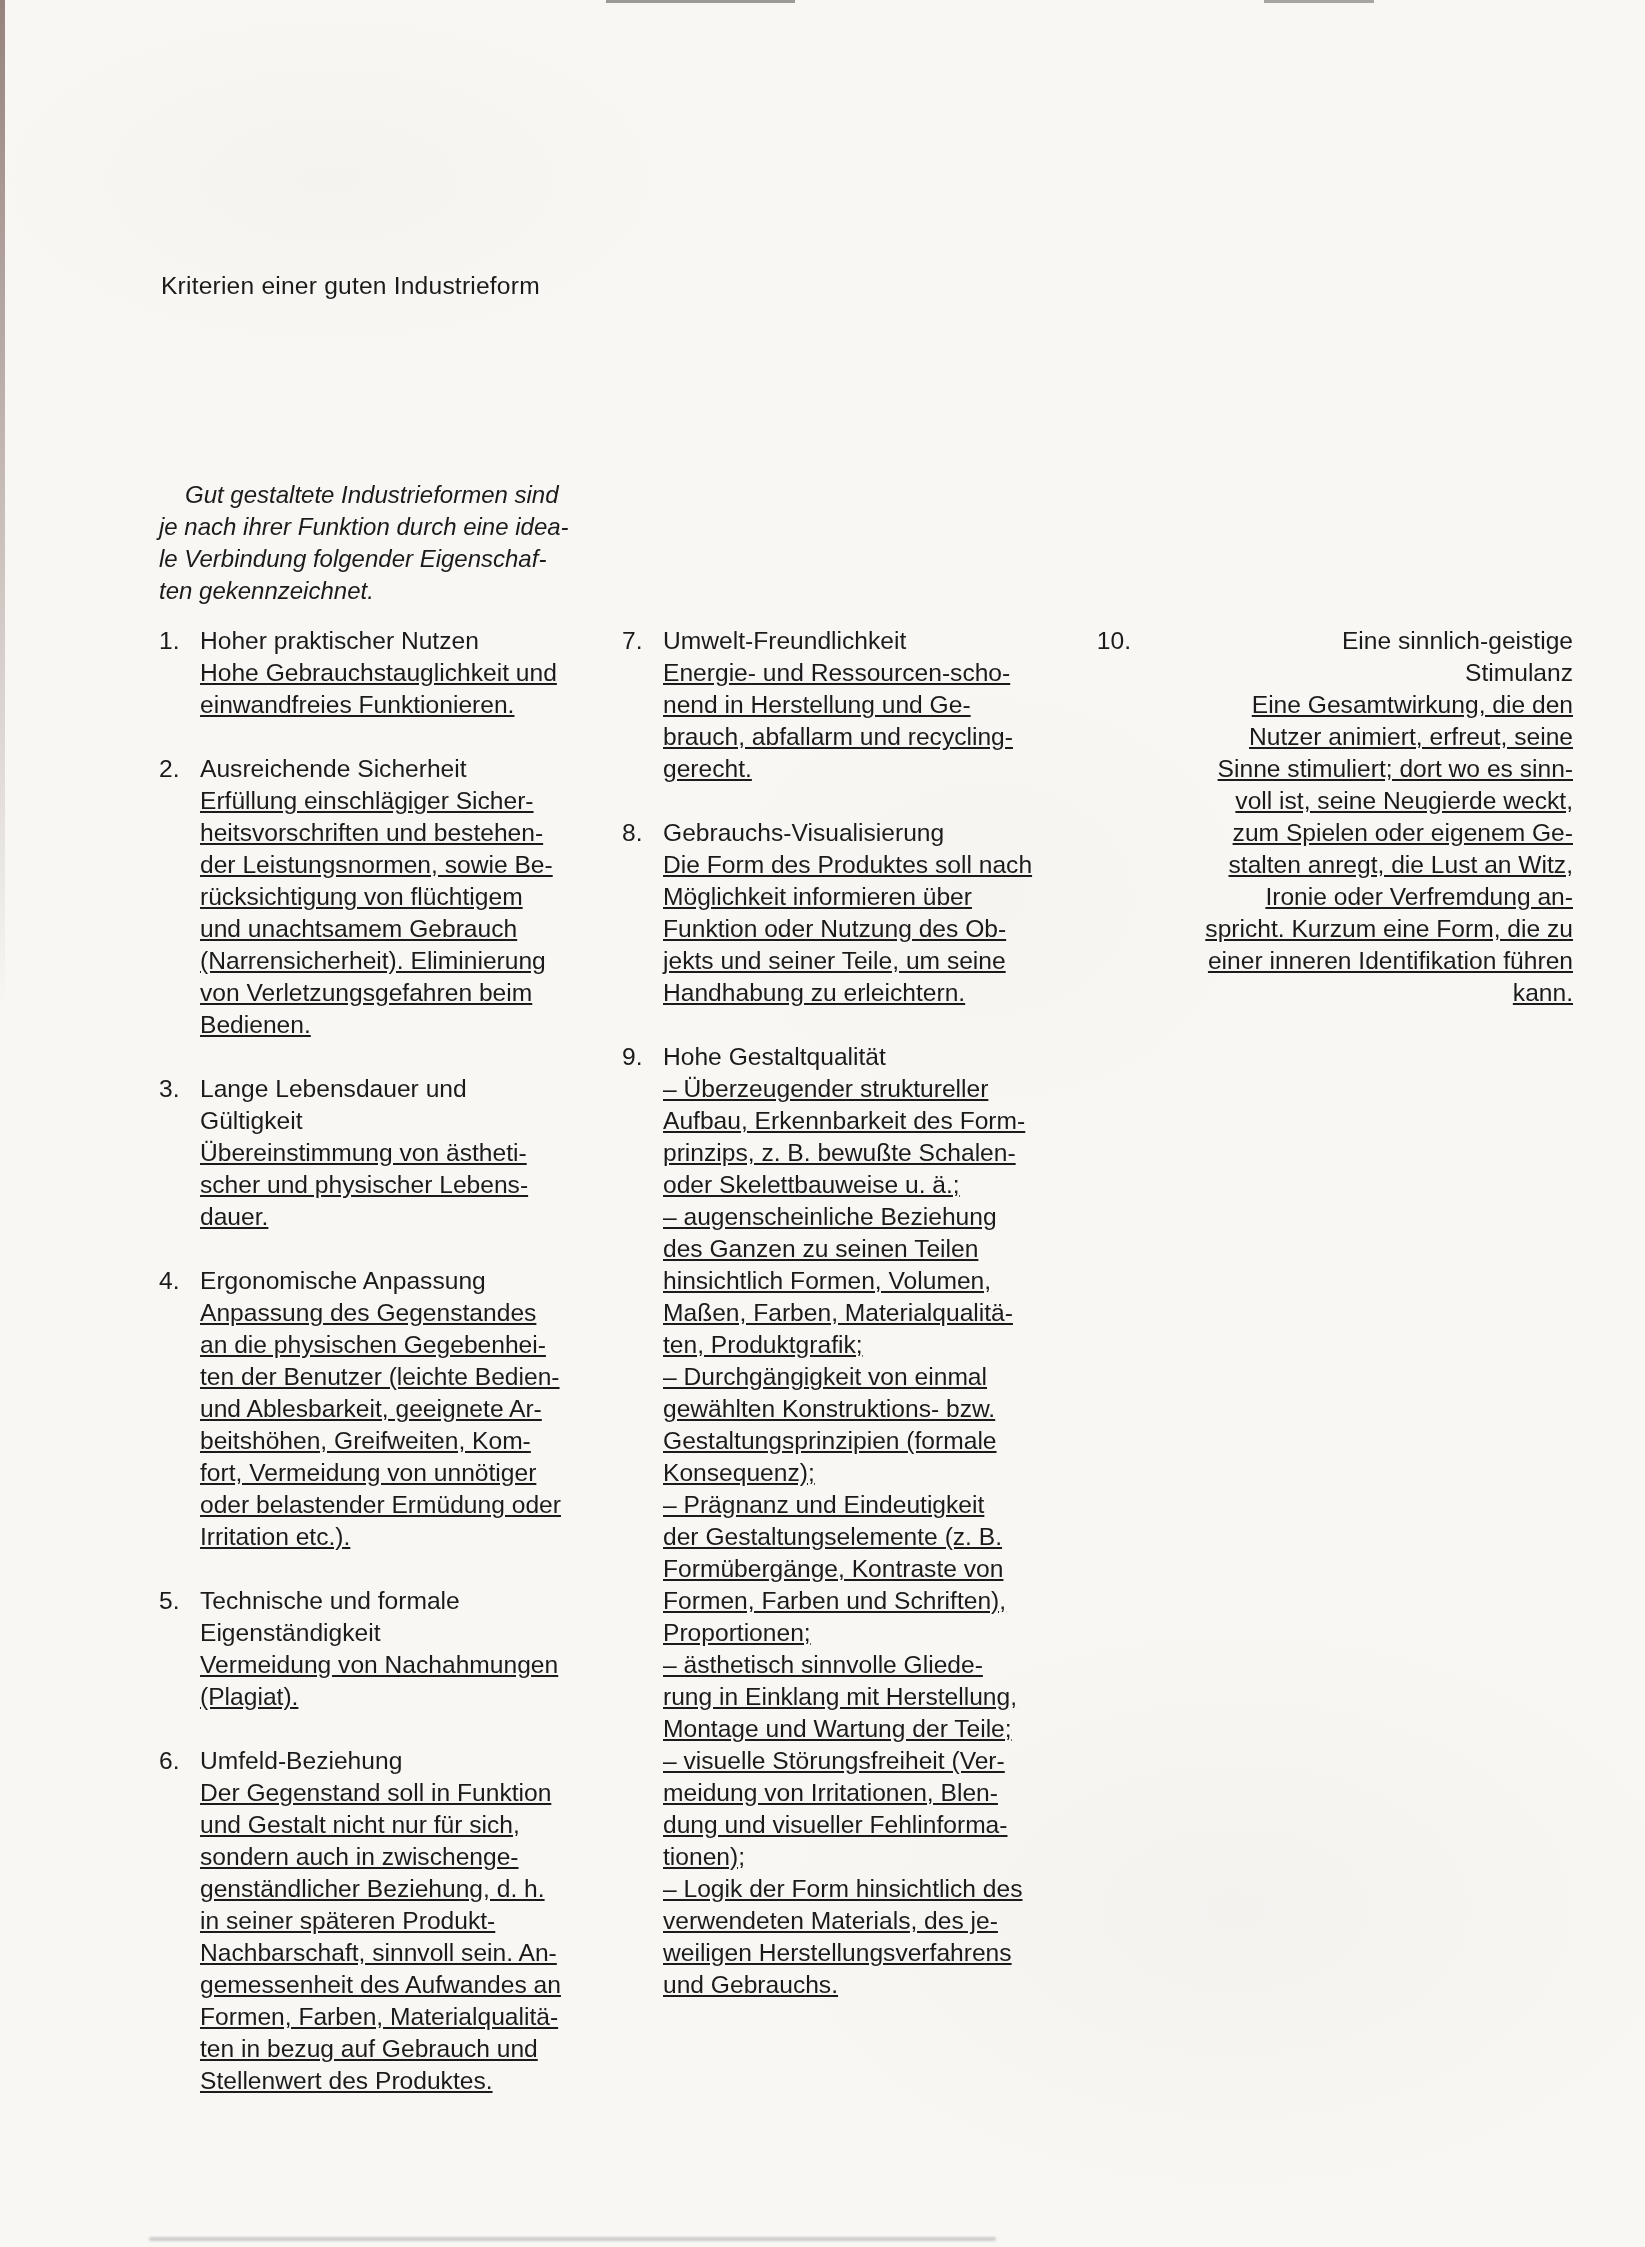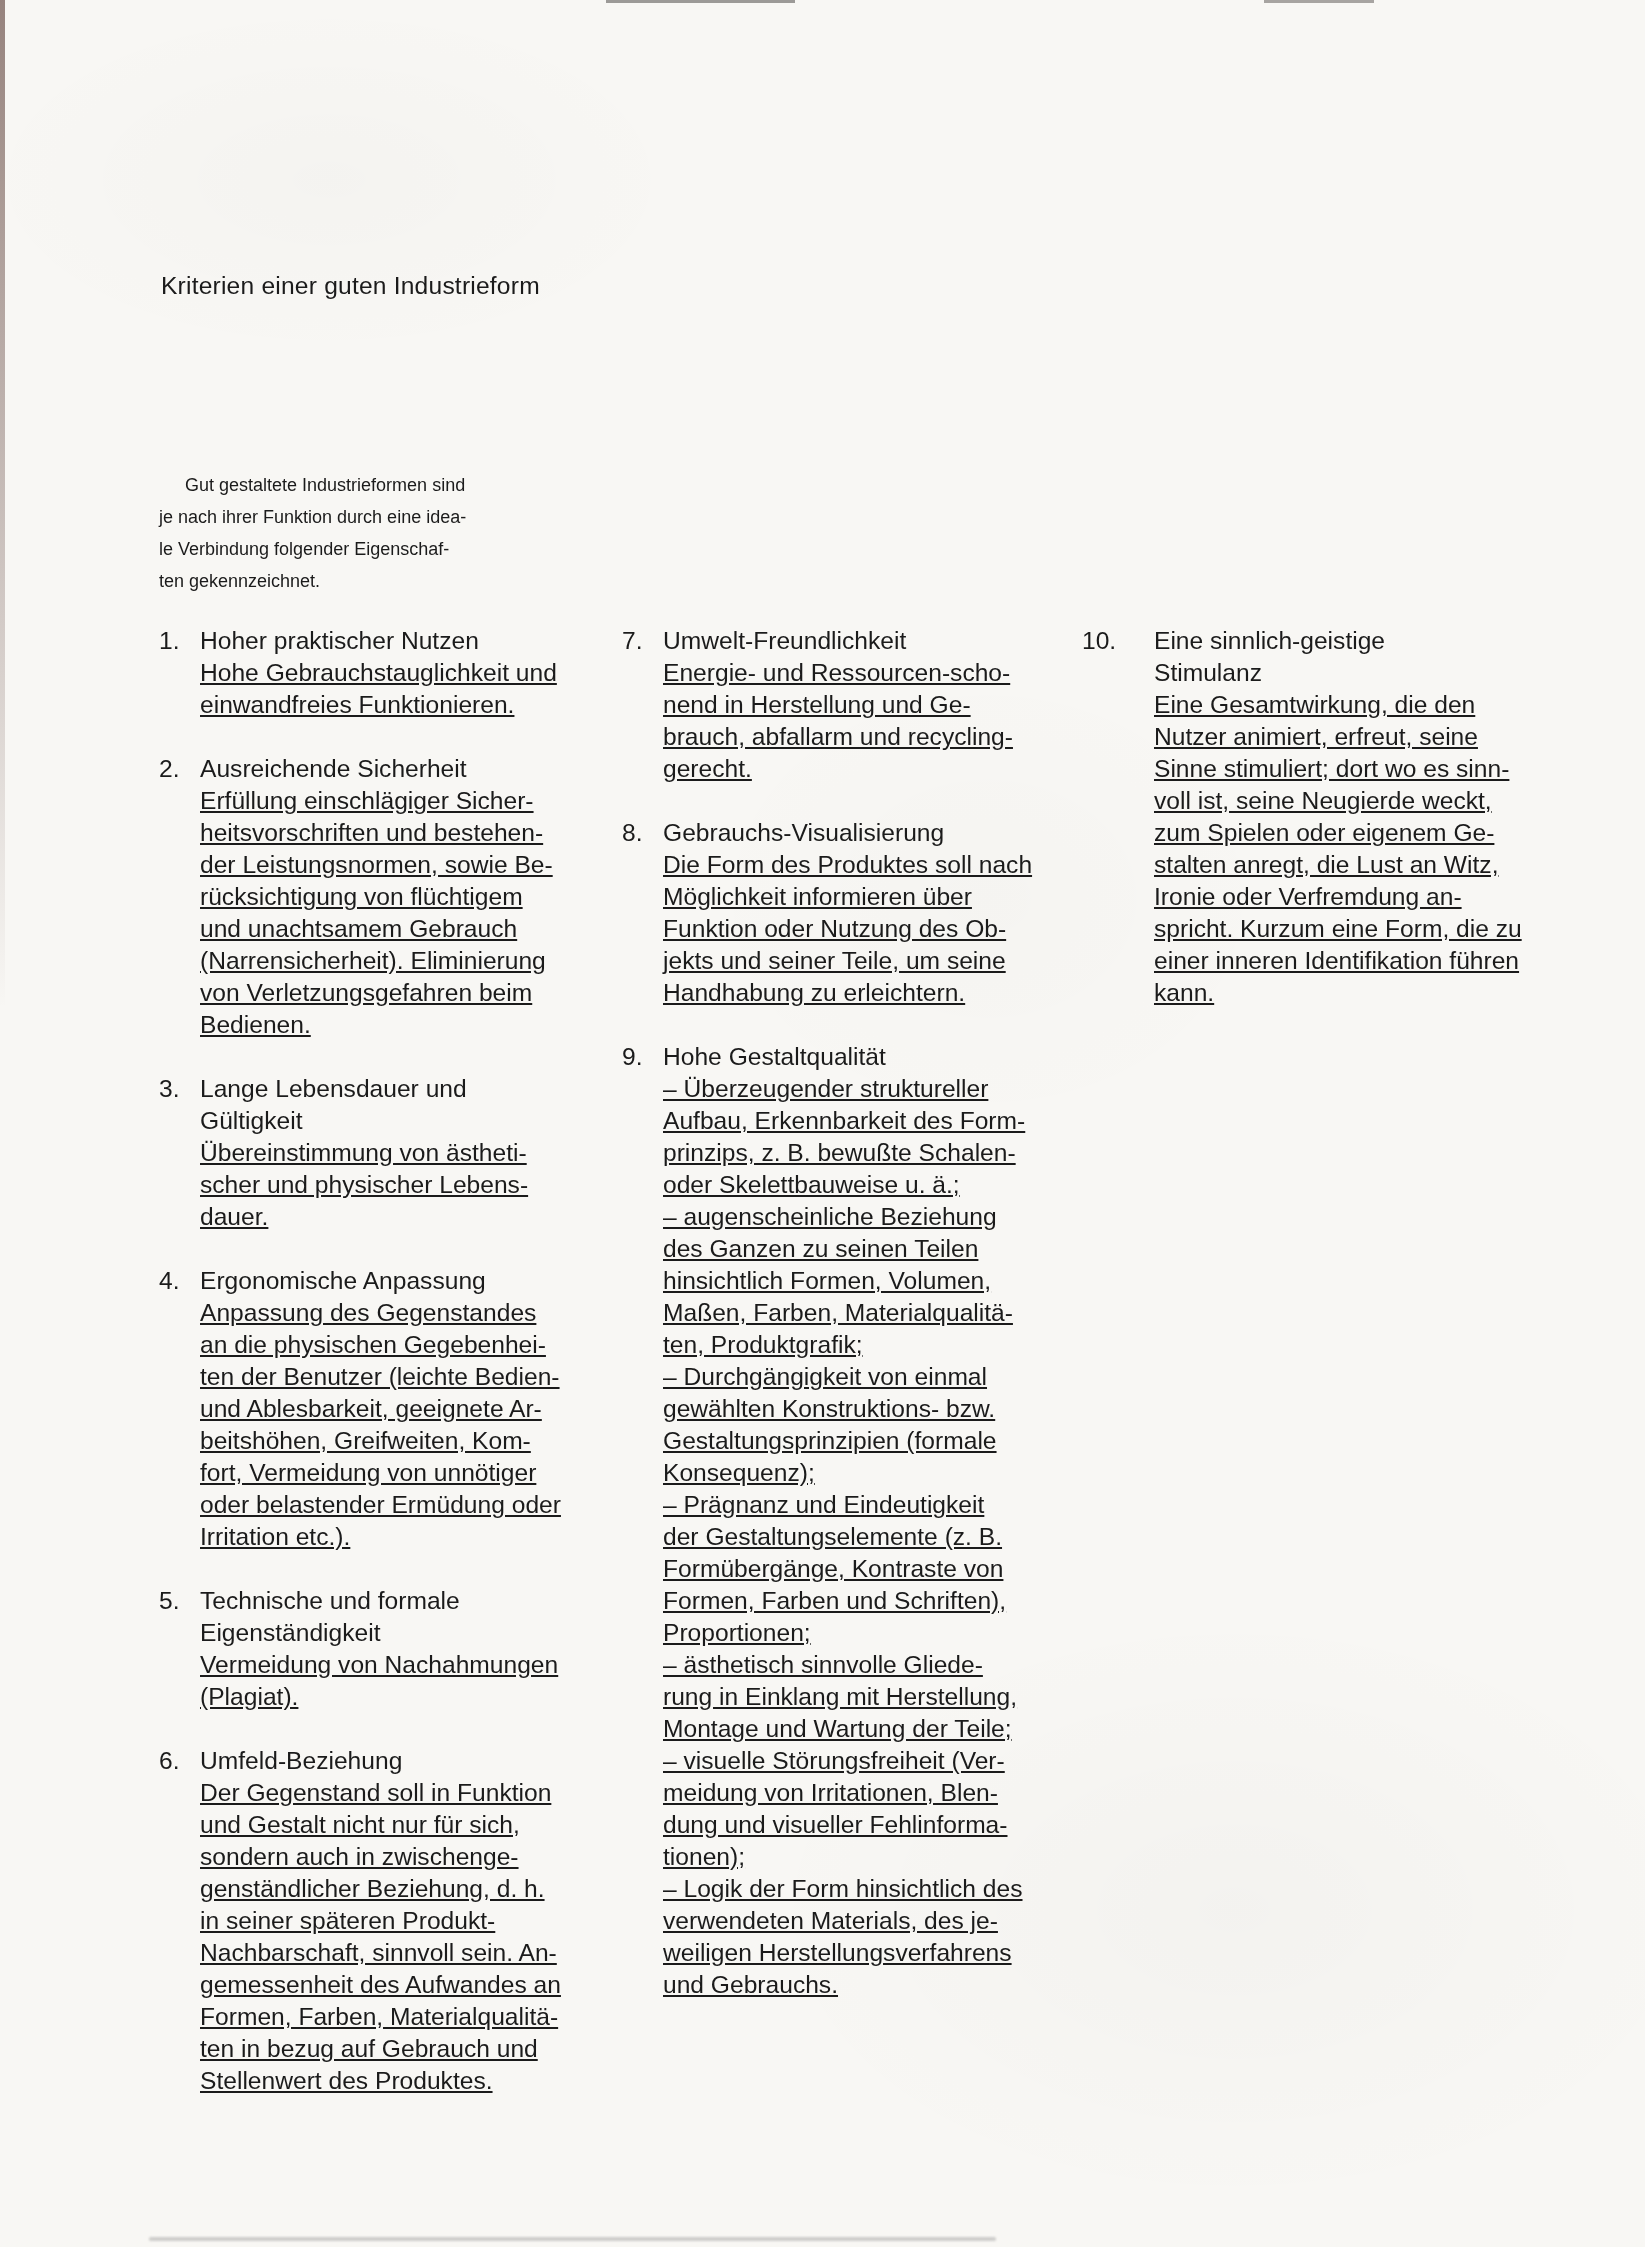--- a/index.html
+++ b/index.html
@@ -43,36 +43,37 @@
 
   .header {
     position: absolute;
     left: 161px; top: 272px;
     font-size: 24.6px;
     letter-spacing: 0.2px;
     white-space: nowrap;
   }
   .intro {
     position: absolute;
-    left: 159px; top: 469px;
+    left: 159px; top: 479px;
     width: 428px;
-    font-size: 18px;
+    font-size: 24px;
     line-height: 32px;
     white-space: pre-line;
     text-indent: 26px;
+    font-style: italic;
   }
   .col {
     position: absolute;
     top: 625px;
     font-size: 24.6px;
     line-height: 32px;
   }
   .col1 { left: 159px;  width: 439px; }
   .col2 { left: 622px;  width: 439px; }
-  .col3 { left: 1082px; width: 514px; }
+  .col3 { left: 1059px; width: 514px; text-align: right; }
 
   .item {
     display: flex;
     align-items: flex-start;
     margin-bottom: 32px;
   }
   .num {
     flex: 0 0 41px;
     width: 41px;
   }

